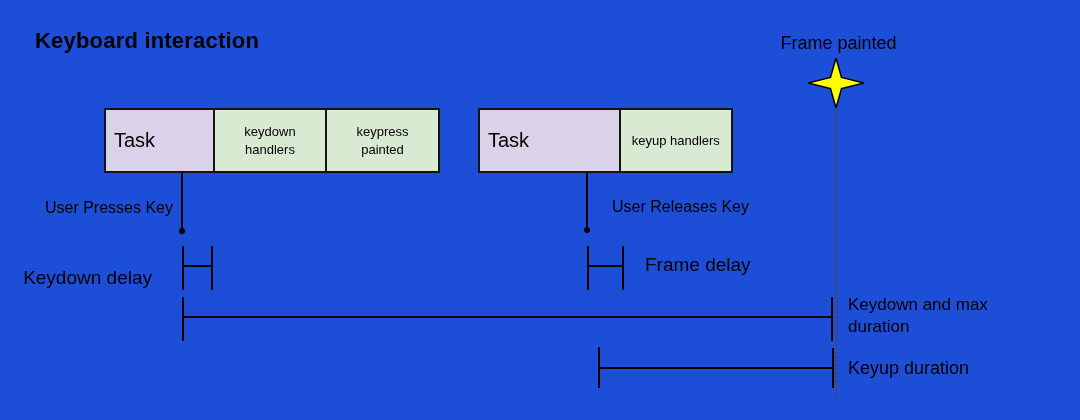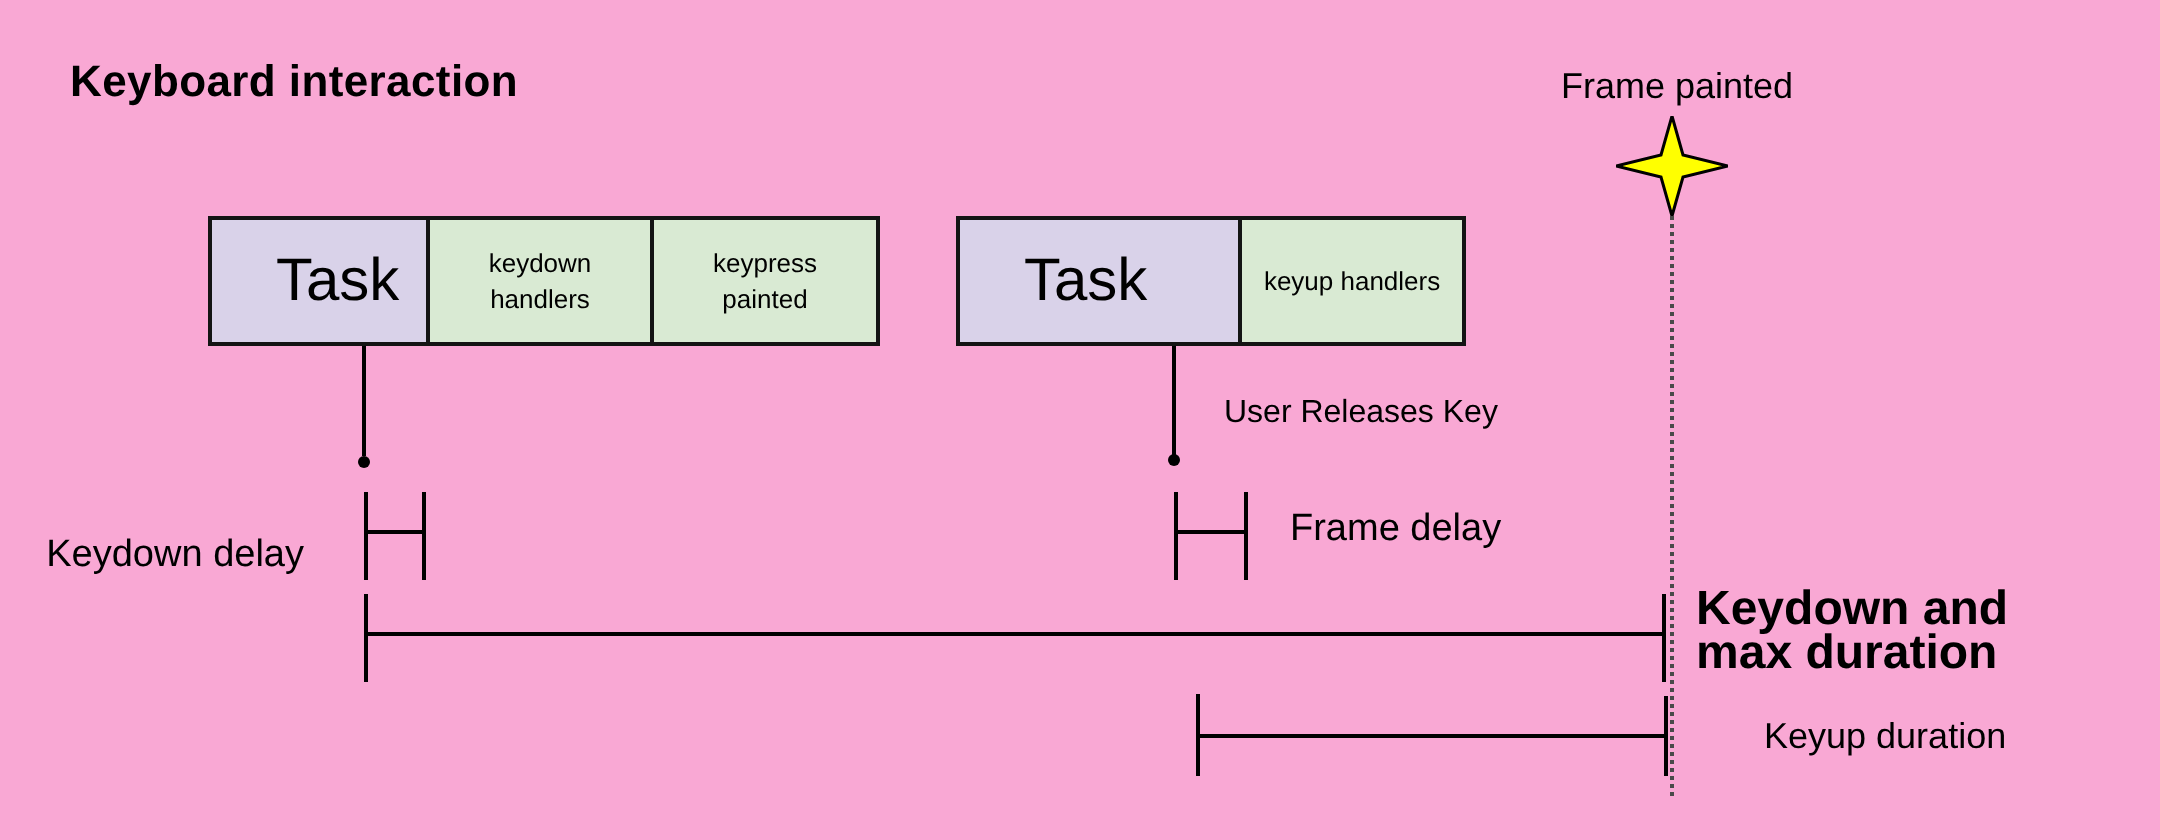--- a/index.html
+++ b/index.html
@@ -1,21 +1,21 @@
 <!DOCTYPE html>
 <html><head>
 <meta charset="utf-8">
 <style>
   * { margin: 0; padding: 0; box-sizing: border-box; }
   body { background: #fff; }
   #canvas {
     position: relative;
     width: 1080px;
     height: 420px;
-    background: #f9a8d4;
+    background: #1d4ed8;
     font-family: "Liberation Sans", sans-serif;
     color: #000;
     overflow: hidden;
   }
 
   .page-title {
     position: absolute;
     left: 35px; top: 28px;
     font-size: 22px;
     font-weight: bold;
@@ -51,22 +51,22 @@
   .cell {
     height: 100%;
     display: flex;
     align-items: center;
     justify-content: center;
   }
   .cell + .cell { border-left: 2px solid #141414; }
   .cell-task {
     background: #d9d2e9;
     justify-content: flex-start;
-    padding-left: 32px;
-    font-size: 30px;
+    padding-left: 8px;
+    font-size: 20px;
   }
   .cell-handler {
     background: #d9ead3;
     font-size: 13px;
     line-height: 1.35;
     text-align: center;
   }
   .cell-handler .wrap { max-width: 74px; }
   .cell-handler .nowrap { max-width: 110px; }
 
@@ -76,24 +76,24 @@
     position: absolute;
     width: 6px; height: 6px;
     border-radius: 50%;
     background: #000;
   }
 
   .label { position: absolute; font-size: 16px; white-space: nowrap; }
   .label-right { text-align: right; }
 
   .delay-label { font-size: 19px; }
-  .duration-label { font-size: 18px; margin-left: 34px; }
+  .duration-label { font-size: 18px; }
   .duration-label-bold {
-    font-size: 24px;
-    font-weight: bold;
+    font-size: 17px;
+    font-weight: normal;
     line-height: 22px;
     white-space: normal;
     width: 175px;
   }
 </style>
 </head>
 <body>
 
 <div id="canvas">
 
@@ -123,20 +123,21 @@
     <div class="cell cell-task" style="width:144px">
       <span>Task</span>
     </div>
     <div class="cell cell-handler" style="width:117px">
       <span class="nowrap">keyup handlers</span>
     </div>
   </div>
 
   <div class="vline" style="left:181px; top:173px; height:55px; width:1.5px"></div>
   <div class="dot" style="left:179px; top:228px"></div>
+  <div class="label label-right" style="left:0; top:199px; width:173px">User Presses Key</div>
 
   <div class="vline" style="left:586px; top:173px; height:55px; width:1.5px"></div>
   <div class="dot" style="left:584px; top:227px"></div>
   <div class="label" style="left:612px; top:198px">User Releases Key</div>
 
   <div class="vline" style="left:182px; top:246px; height:44px; width:1.5px"></div>
   <div class="vline" style="left:211px; top:246px; height:44px; width:1.5px"></div>
   <div class="hline" style="left:182px; top:265px; width:30px; height:1.5px"></div>
   <div class="label label-right delay-label" style="left:0; top:267px; width:152px">Keydown delay</div>
 

